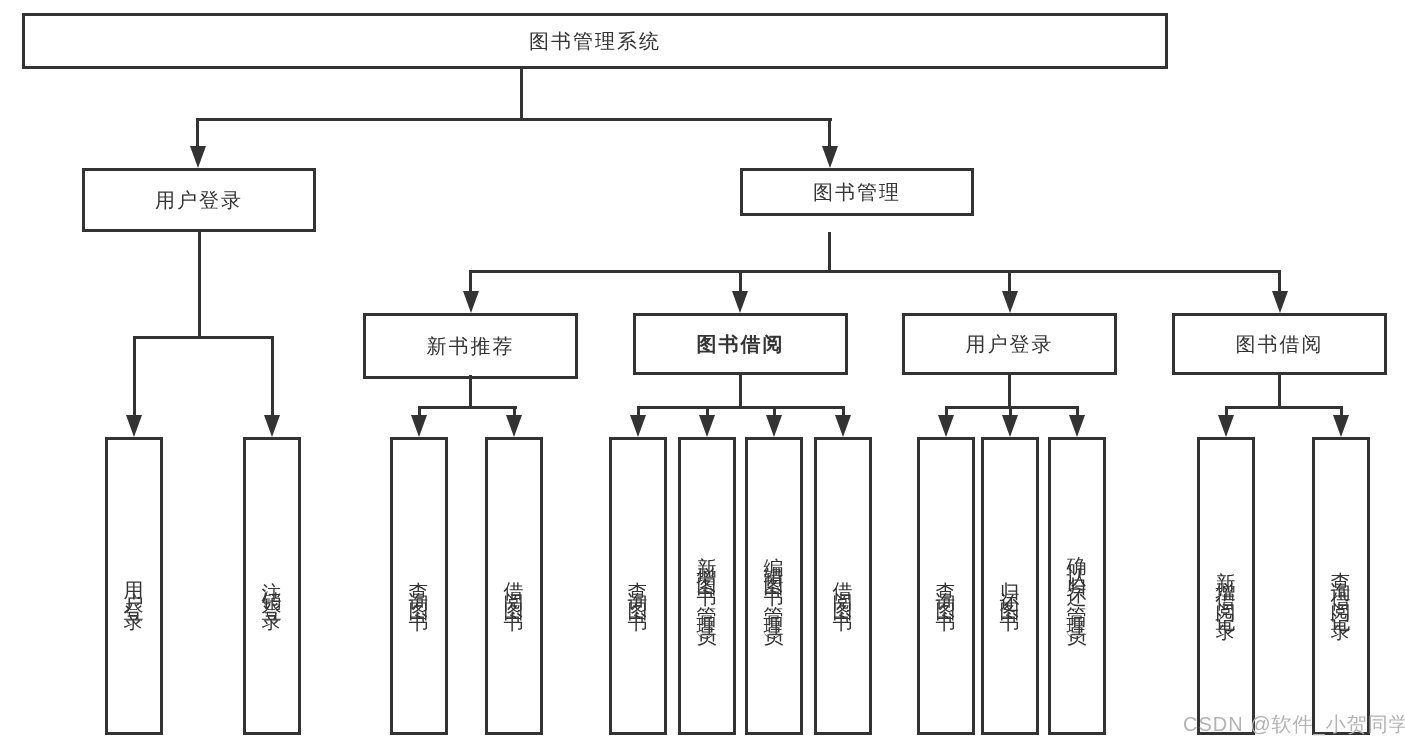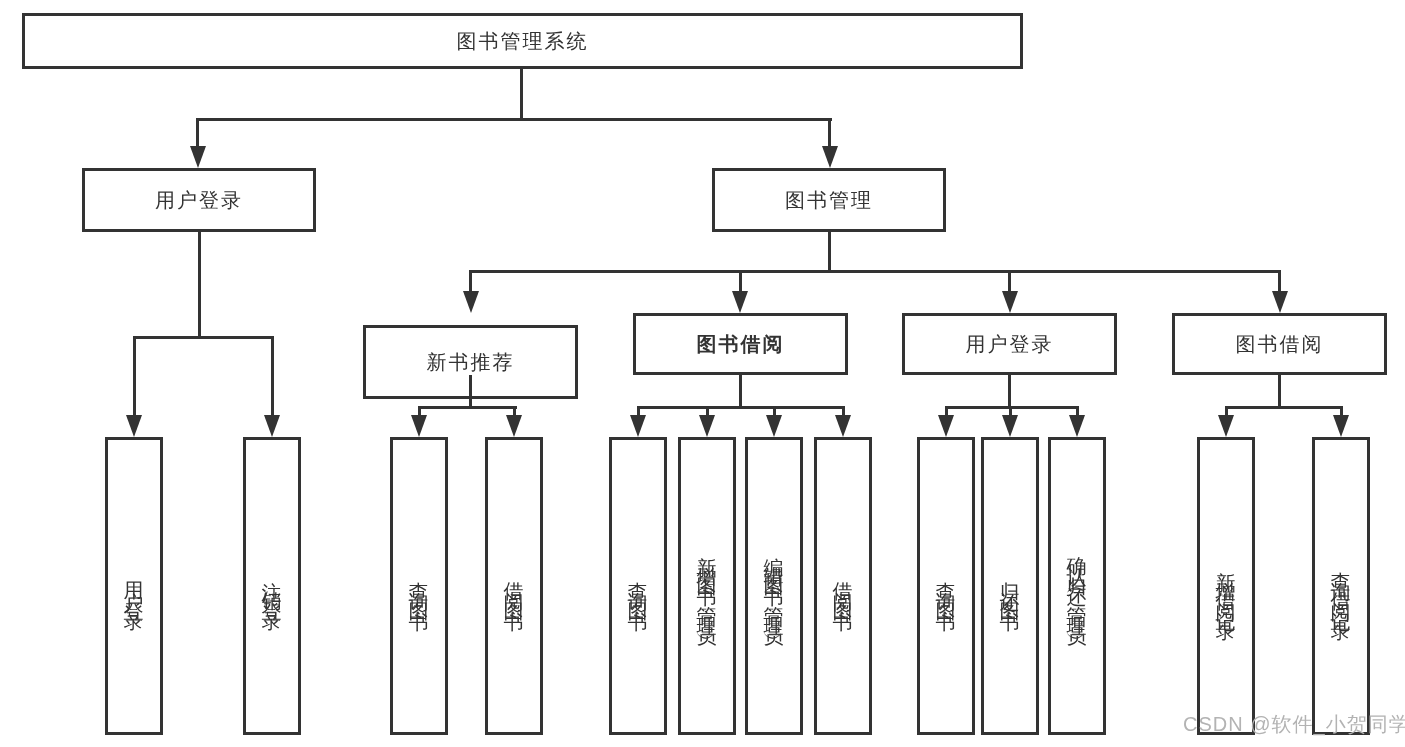--- a/index.html
+++ b/index.html
@@ -26,35 +26,35 @@
   .watermark{
     position:absolute;left:1183px;top:711px;z-index:5;
     font-size:20px;color:#b3b3b3;letter-spacing:1px;white-space:nowrap;
   }
 </style>
 </head>
 <body>
 
 <div class="canvas">
 
-  <div class="box" style="left:22px;top:13px;width:1001px;height:56px;">
+  <div class="box" style="left:22px;top:13px;width:1146px;height:56px;">
     <span class="lbl">图书管理系统</span>
   </div>
 
   <div class="vline" style="left:520px;top:69px;height:52px;"></div>
   <div class="hline" style="left:196px;top:118px;width:636px;"></div>
   <div class="vline" style="left:196px;top:118px;height:30px;"></div>
   <div class="arrow" style="left:190px;top:146px;"></div>
   <div class="vline" style="left:828px;top:118px;height:30px;"></div>
   <div class="arrow" style="left:822px;top:146px;"></div>
 
   <div class="box" style="left:82px;top:168px;width:234px;height:64px;">
     <span class="lbl">用户登录</span>
   </div>
-  <div class="box" style="left:712px;top:168px;width:234px;height:64px;">
+  <div class="box" style="left:740px;top:168px;width:234px;height:48px;">
     <span class="lbl">图书管理</span>
   </div>
 
   <div class="vline" style="left:198px;top:232px;height:106px;"></div>
   <div class="hline" style="left:133px;top:336px;width:141px;"></div>
   <div class="vline" style="left:133px;top:336px;height:82px;"></div>
   <div class="arrow" style="left:126px;top:415px;"></div>
   <div class="vline" style="left:271px;top:336px;height:82px;"></div>
   <div class="arrow" style="left:264px;top:415px;"></div>
 
@@ -62,21 +62,21 @@
   <div class="hline" style="left:469px;top:270px;width:812px;"></div>
   <div class="vline" style="left:469px;top:270px;height:25px;"></div>
   <div class="arrow" style="left:463px;top:291px;"></div>
   <div class="vline" style="left:739px;top:270px;height:25px;"></div>
   <div class="arrow" style="left:732px;top:291px;"></div>
   <div class="vline" style="left:1008px;top:270px;height:25px;"></div>
   <div class="arrow" style="left:1002px;top:291px;"></div>
   <div class="vline" style="left:1278px;top:270px;height:25px;"></div>
   <div class="arrow" style="left:1272px;top:291px;"></div>
 
-  <div class="box" style="left:363px;top:313px;width:215px;height:74px;margin-top:12px;">
+  <div class="box" style="left:363px;top:313px;width:215px;height:66px;">
     <span class="lbl">新书推荐</span>
   </div>
   <div class="box" style="left:633px;top:313px;width:215px;height:62px;font-weight:bold;">
     <span class="lbl">图书借阅</span>
   </div>
   <div class="box" style="left:902px;top:313px;width:215px;height:62px;">
     <span class="lbl">用户登录</span>
   </div>
   <div class="box" style="left:1172px;top:313px;width:215px;height:62px;">
     <span class="lbl">图书借阅</span>

